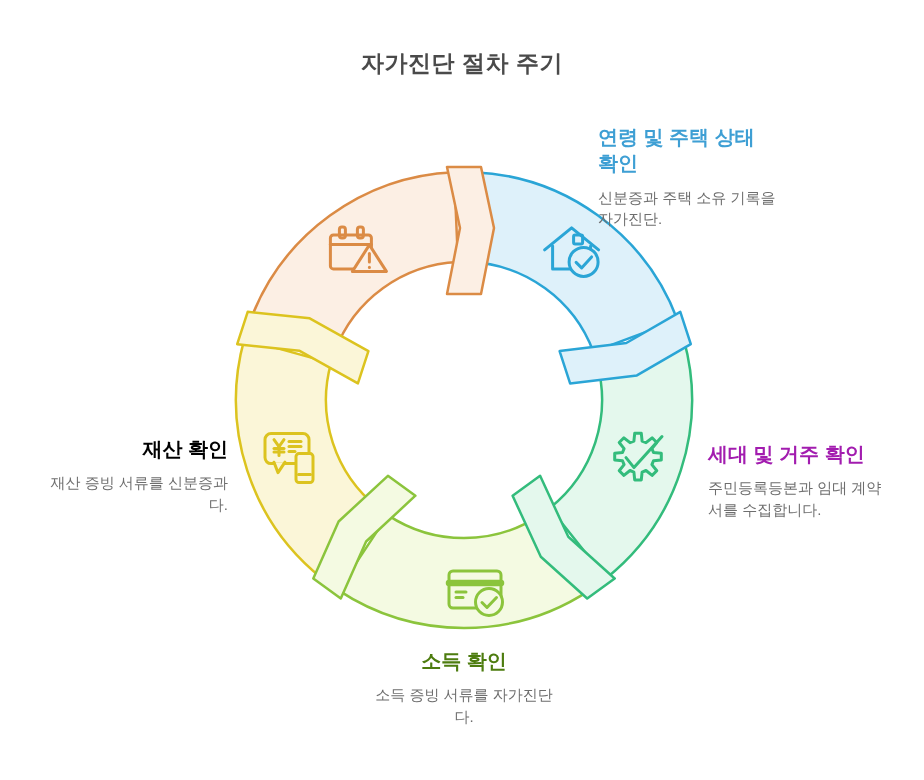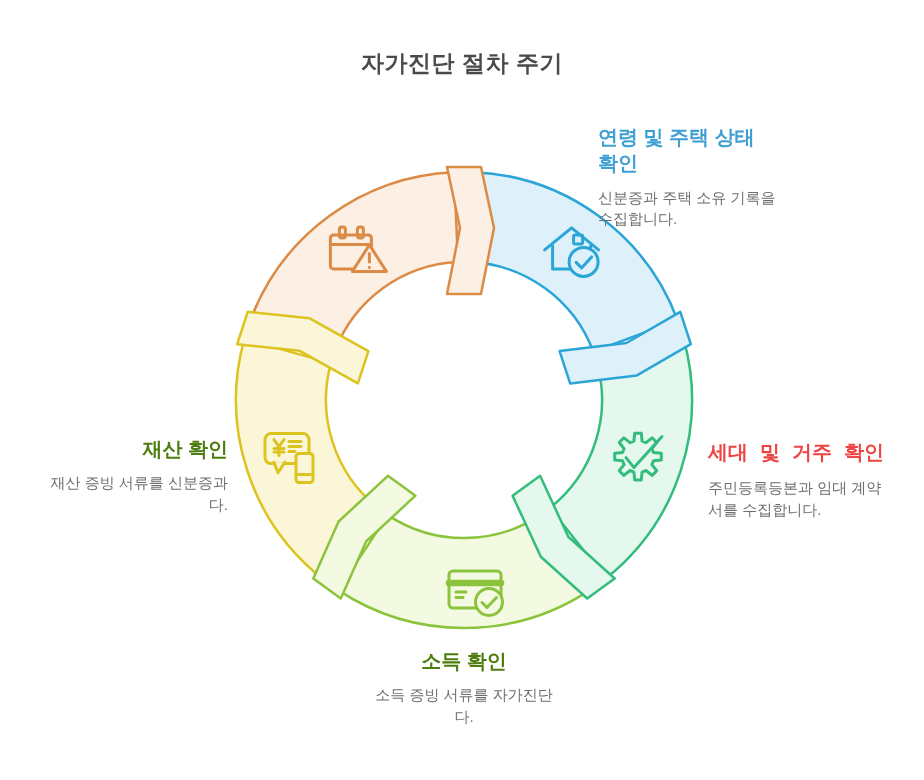--- a/index.html
+++ b/index.html
@@ -85,30 +85,30 @@
         <path d="M 13 -7 L 30 19.5 L -4 19.5 Z" fill="#fcefe4"></path>
         <path d="M 13 1.5 L 13 10"></path>
         <path d="M 13 15.4 L 13 15.5"></path>
       </g>
     </svg>
 
   <div class="step-label label-0">
     <p class="label-title" style="color: rgb(62, 159, 212);">연령 및 주택 상태
 확인</p>
     <p class="label-desc">신분증과 주택 소유 기록을
-수집합니다.</p>
+자가진단.</p>
   </div>
   <div class="step-label label-1">
-    <p class="label-title" style="color: #ef4444; font-family: Liberation Mono, monospace;">세대 및 거주 확인</p>
+    <p class="label-title" style="color: #a21caf;">세대 및 거주 확인</p>
     <p class="label-desc">주민등록등본과 임대 계약
 서를 수집합니다.</p>
   </div>
   <div class="step-label label-2">
     <p class="label-title" style="color: #4d7c0f;">소득 확인</p>
     <p class="label-desc">소득 증빙 서류를 자가진단
 다.</p>
   </div>
   <div class="step-label label-3">
-    <p class="label-title" style="color: #4d7c0f;">재산 확인</p>
+    <p class="label-title" style="color: #000000;">재산 확인</p>
     <p class="label-desc">재산 증빙 서류를 신분증과
 다.</p>
   </div>
 </div>
 
 </body></html>

